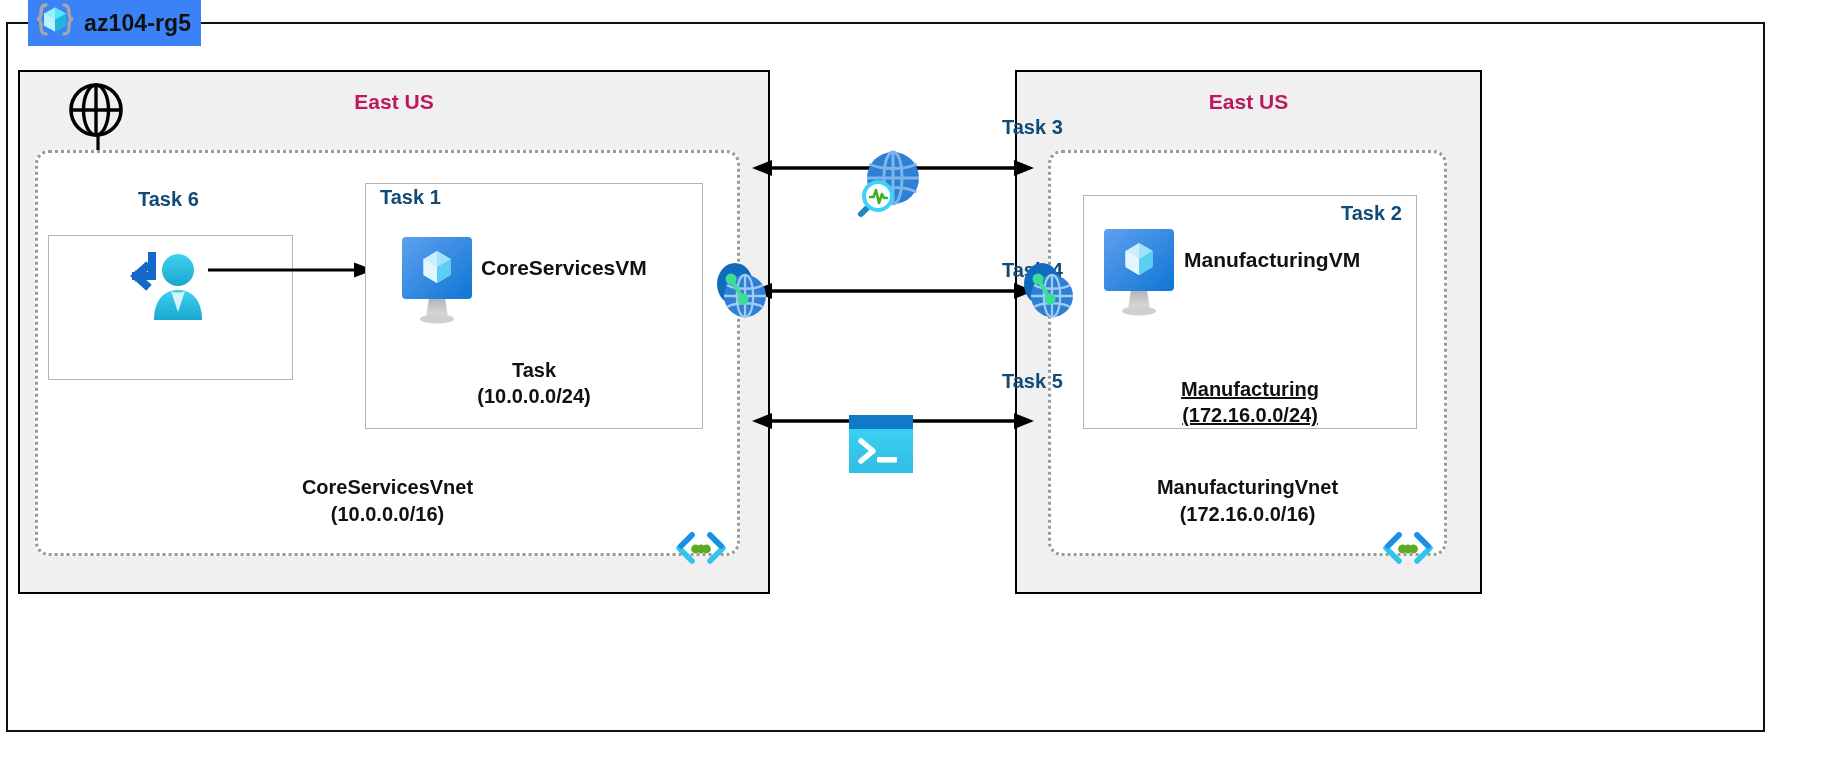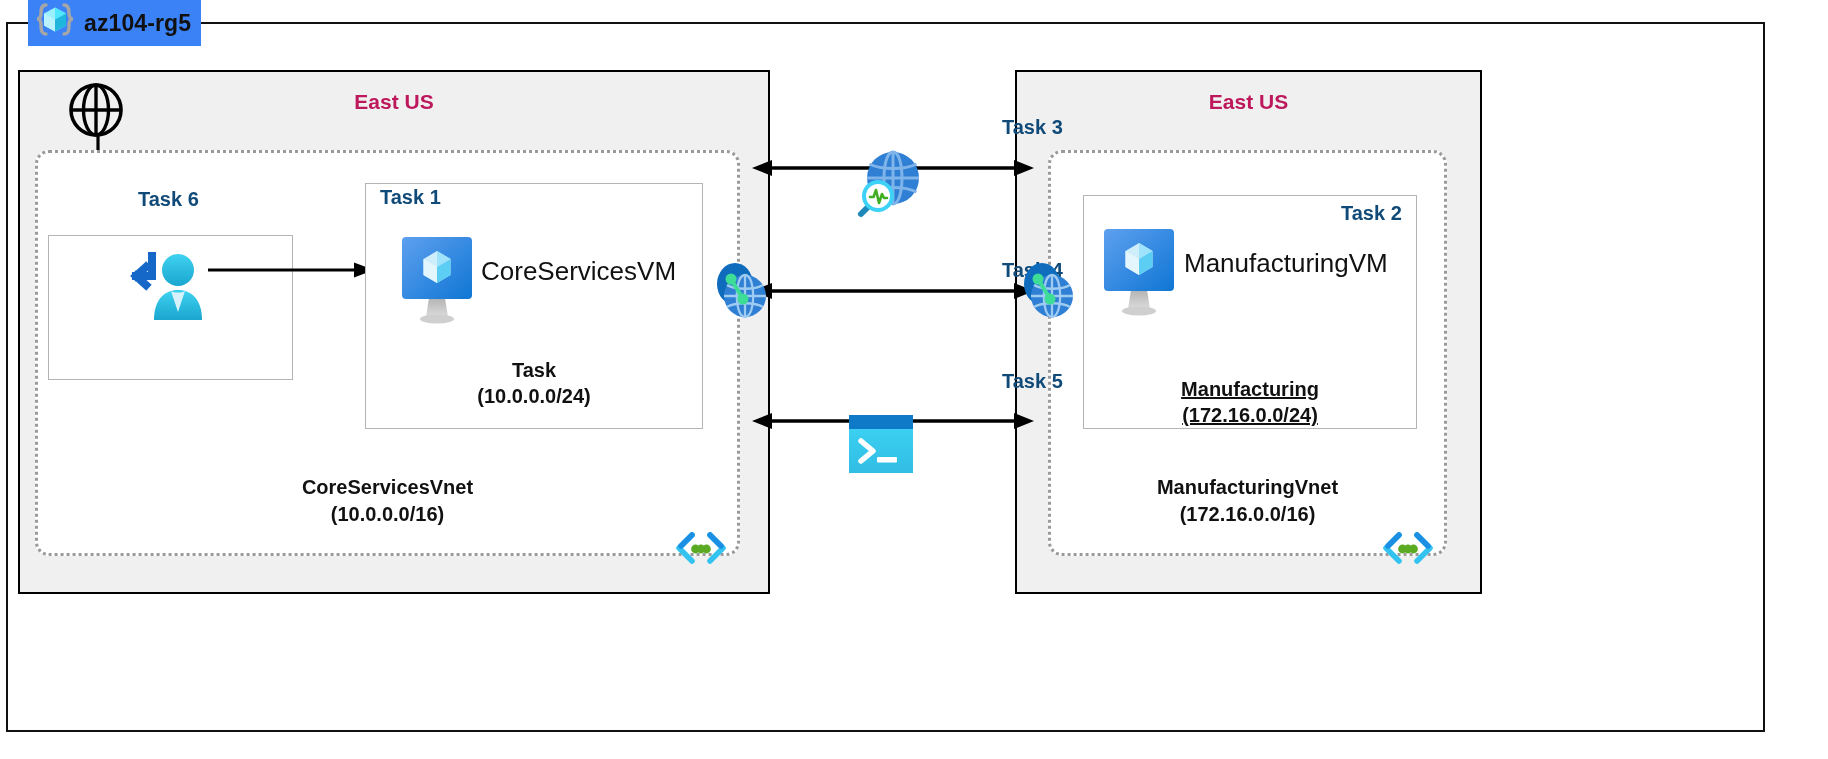--- a/index.html
+++ b/index.html
@@ -78,21 +78,21 @@
   #internet-globe{left:68px;top:82px;width:56px;height:56px;}
 
   
   #bastion-icon{left:128px;top:250px;width:86px;height:78px;}
 
   
   .vm-icon{width:74px;height:92px;}
   #vm-core-icon{left:400px;top:235px;}
   #vm-manu-icon{left:1102px;top:227px;}
   .vm-name{
-    position:absolute;font-size:26px;font-weight:normal;color:#111111;white-space:nowrap;text-align:right;
+    position:absolute;font-size:21px;font-weight:bold;color:#111111;white-space:nowrap;text-align:right;
   }
   #vm-core-name{left:481px;top:256px;}
   #vm-manu-name{left:1184px;top:248px;}
 
   
   .peering-icon{width:62px;height:64px;}
   #peering-left{left:709px;top:258px;}
   #peering-right{left:1016px;top:258px;}
 
   

